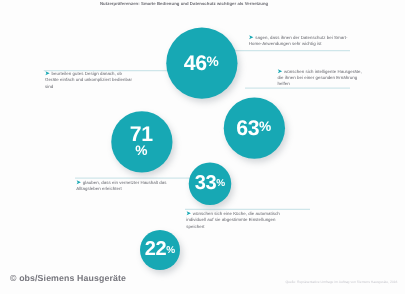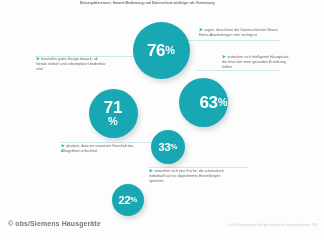--- a/index.html
+++ b/index.html
@@ -53,21 +53,21 @@
     font-size: 17px;
     font-weight: bold;
     letter-spacing: -0.3px;
     line-height: 1;
   }
   .bubble .pct {
     font-size: 11px;
     font-weight: bold;
     line-height: 1;
   }
-  .bubble.sm .val { font-size: 11px; }
+  .bubble.sm .val { font-size: 16px; }
   .bubble.sm .pct { font-size: 8px; }
   .callout {
     position: absolute;
     font-size: 3.5px;
     line-height: 4.9px;
     color: #63646b;
     letter-spacing: 0.04px;
   }
   .callout .arrow {
     color: #17a8b4;
@@ -109,30 +109,30 @@
 
   <div class="plot">
 
     <div class="leader" style="left:188px; top:30px; width:92px;"></div>
     <div class="leader" style="left:35px; top:46px; width:110px;"></div>
     <div class="leader" style="left:196px; top:60px; width:84px;"></div>
     <div class="leader" style="left:60px; top:132px; width:100px;"></div>
     <div class="leader" style="left:148px; top:157px; width:100px;"></div>
 
     <div class="bubble" style="left:132.5px; top:11.5px; width:57px; height:57px;">
-      <span class="val">76</span>
+      <span class="val">46</span>
         <span class="pct">%</span>
     </div>
 
     <div class="bubble" style="left:88.5px; top:78.5px; width:49px; height:49px;flex-direction:column;">
       <span class="val">71</span>
         <span class="pct">%</span>
     </div>
 
-    <div class="bubble" style="left:178.5px; top:67.5px; width:49px; height:49px;justify-content:flex-end;">
+    <div class="bubble" style="left:178.5px; top:67.5px; width:49px; height:49px;">
       <span class="val">63</span>
         <span class="pct">%</span>
     </div>
 
     <div class="bubble sm" style="left:151px; top:120px; width:34px; height:34px;">
       <span class="val">33</span>
         <span class="pct">%</span>
     </div>
 
     <div class="bubble sm" style="left:112px; top:174px; width:32px; height:32px;">

